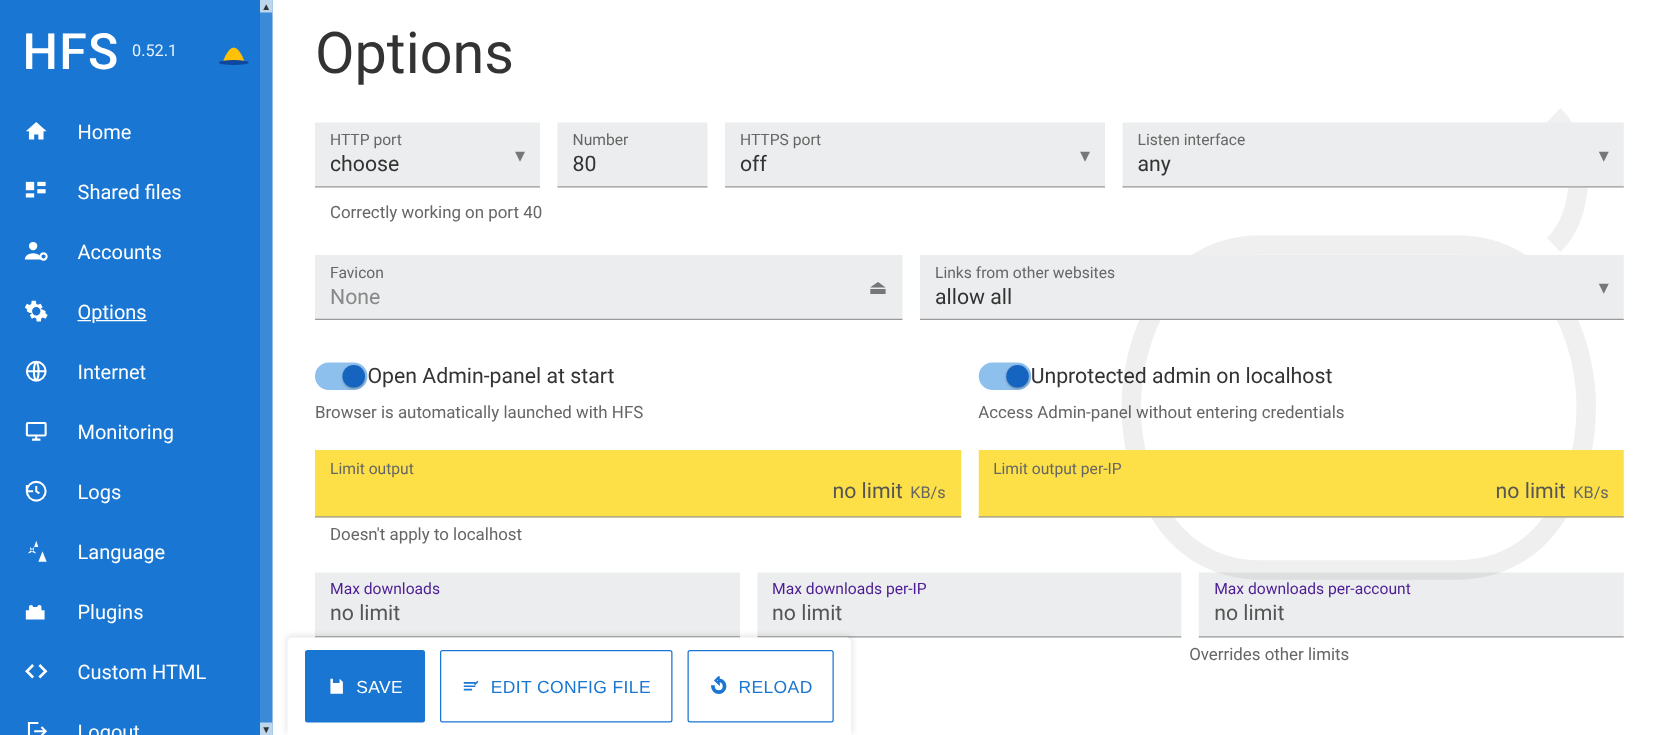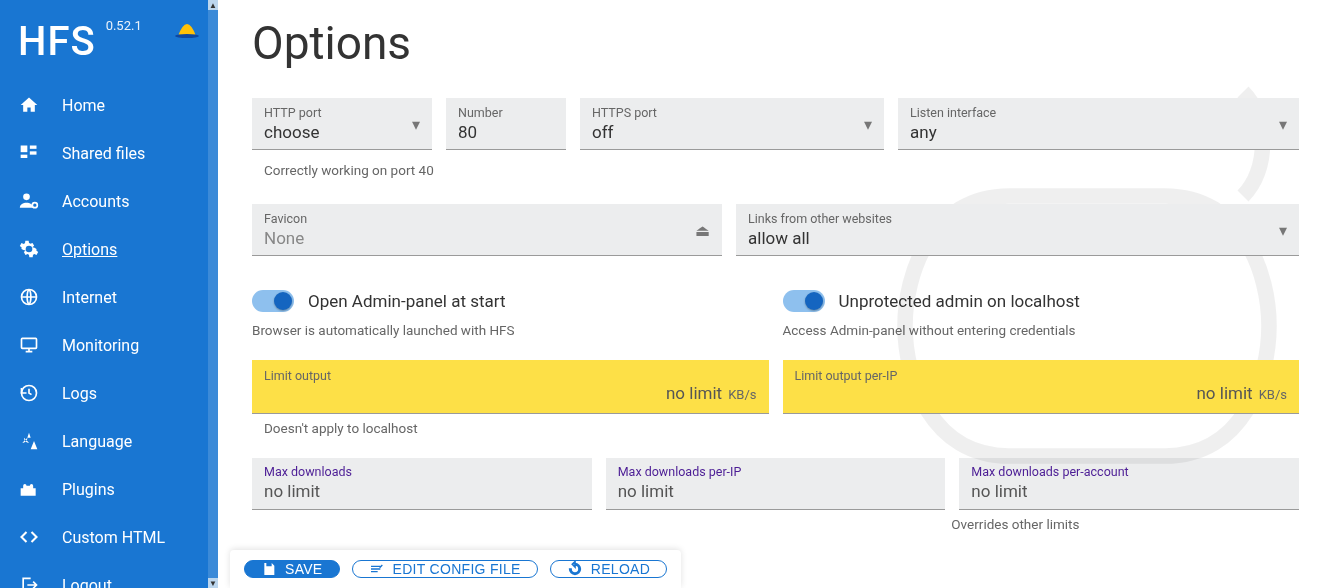--- a/index.html
+++ b/index.html
@@ -2,58 +2,58 @@
 <html><head>
 <meta charset="utf-8">
 <style>
   * { box-sizing: border-box; margin: 0; padding: 0; }
   body { font-family: -apple-system, BlinkMacSystemFont, "Segoe UI", Roboto, Arial, sans-serif; background: #fff; color: #3a3a3a; width: 1333px; height: 588px; overflow: hidden; position: relative; }
   .app { display: flex; height: 588px; }
   
   .sidebar { width: 218px; background: #1976d2; color: #fff; display: flex; flex-direction: column; position: relative; }
   .sidebar-scroll { position: absolute; right: 0; top: 0; bottom: 0; width: 10px; background: rgba(255,255,255,0.15); display:flex; flex-direction:column; justify-content:space-between;}
   .scroll-arrow { width:10px; height:10px; display:flex; align-items:center; justify-content:center; font-size:8px; color:#333; background:#bcd6ee;}
-  .brand { display: flex; align-items: flex-start; padding: 18px 18px 10px 18px; gap: 10px; }
+  .brand { display: flex; align-items: center; padding: 18px 18px 10px 18px; gap: 10px; }
   .brand-title { font-size: 40px; font-weight: 500; letter-spacing: 1px; }
   .brand-ver { font-size: 13px; opacity: 0.9; }
   .brand-icon { margin-left: auto; width: 26px; height: 20px; position: relative; }
   .nav { margin-top: 6px; }
   .nav-item { display: flex; align-items: center; gap: 22px; padding: 13px 18px; cursor: pointer; font-size: 16px; }
   .nav-item .ico { width: 22px; height: 22px; display: flex; align-items: center; justify-content: center; }
   .nav-item.active .label { text-decoration: underline; }
   
   .main { flex: 1; padding: 8px 34px 0 34px; position: relative; overflow: hidden; }
   .bgart { position:absolute; right:-40px; top:40px; width:520px; height:520px; opacity:0.06; pointer-events:none; }
   h1.page-title { font-size: 46px; font-weight: 400; margin: 8px 0 28px 0; color:#333; }
   .row { display: flex; gap: 14px; margin-bottom: 6px; }
   .row.mt { margin-top: 26px; }
   .field { background: #ecedee; border-bottom: 1px solid #9a9a9a; padding: 6px 10px 6px 12px; display: flex; flex-direction: column; justify-content: center; min-height: 52px; position: relative; flex:1; }
   .field .flabel { font-size: 12.5px; color: #666; margin-bottom: 2px; }
   .field .fval { font-size: 17px; color: #333; }
   .field .tri { position:absolute; right:12px; top:50%; transform:translateY(-50%); color:#777; }
   .under { font-size: 13.5px; color: #666; padding: 6px 4px 0 12px; }
   .col2 { display:flex; gap:14px; }
   .half { flex:1; }
-  .toggle-row { display:flex; align-items:center; gap:14px; }
+  .toggle-row { display:flex; align-items:center; }
   .toggle { width:42px; height:22px; border-radius:12px; background:#1976d2; position:relative; }
   .toggle .knob { position:absolute; right:2px; top:2px; width:18px; height:18px; border-radius:50%; background:#0b57b8; box-shadow:0 1px 2px rgba(0,0,0,0.3); }
   .toggle.on { background:#8ec0ee; }
   .toggle.on .knob { background:#1565c0; }
   .tlabel { font-size:17px; color:#333; }
   .thint { font-size:13.5px; color:#666; margin-top:10px; }
   .limitbox { background:#fde047; border-bottom:1px solid #9a9a9a; padding:8px 12px 4px 12px; min-height:54px; display:flex; flex-direction:column; position:relative; }
   .limitbox .flabel { font-size:12.5px; color:#666; }
   .limitbox .rightval { text-align:right; font-size:17px; color:#555; margin-top:0; display:flex; justify-content:flex-end; align-items:baseline; gap:6px;}
   .limitbox .unit { font-size:13px; color:#666; }
   .triplerow { display:flex; gap:14px; }
   .triplebox { flex:1; background:#ecedee; border-bottom:1px solid #9a9a9a; padding:6px 12px; min-height:52px; display:flex; flex-direction:column; }
   .triplebox .flabel { font-size:12.5px; color:#4c1d95; }
   .triplebox .fval { font-size:17px; color:#555; margin-top:2px;}
   .actionbar { position:fixed; left:230px; bottom:0; background:#fff; padding:10px 14px 10px 14px; display:flex; gap:12px; box-shadow:0 -1px 6px rgba(0,0,0,0.12); border-radius:4px 4px 0 0;}
-  .btn { display:flex; align-items:center; gap:8px; padding:0 16px; border:1px solid #1976d2; border-radius:12px; font-size:14px; font-weight:500; color:#1976d2; background:#fff; cursor:pointer; letter-spacing:0.3px;}
+  .btn { display:flex; align-items:center; gap:8px; padding:20px 16px; border:1px solid #1976d2; border-radius:2px; font-size:14px; font-weight:500; color:#1976d2; background:#fff; cursor:pointer; letter-spacing:0.3px;}
   .btn.primary { background:#1976d2; color:#fff; }
   svg { display:block; }
 </style>
 </head>
 <body>
 
 <div class="app">
 
   <aside class="sidebar">
     <div class="brand">

